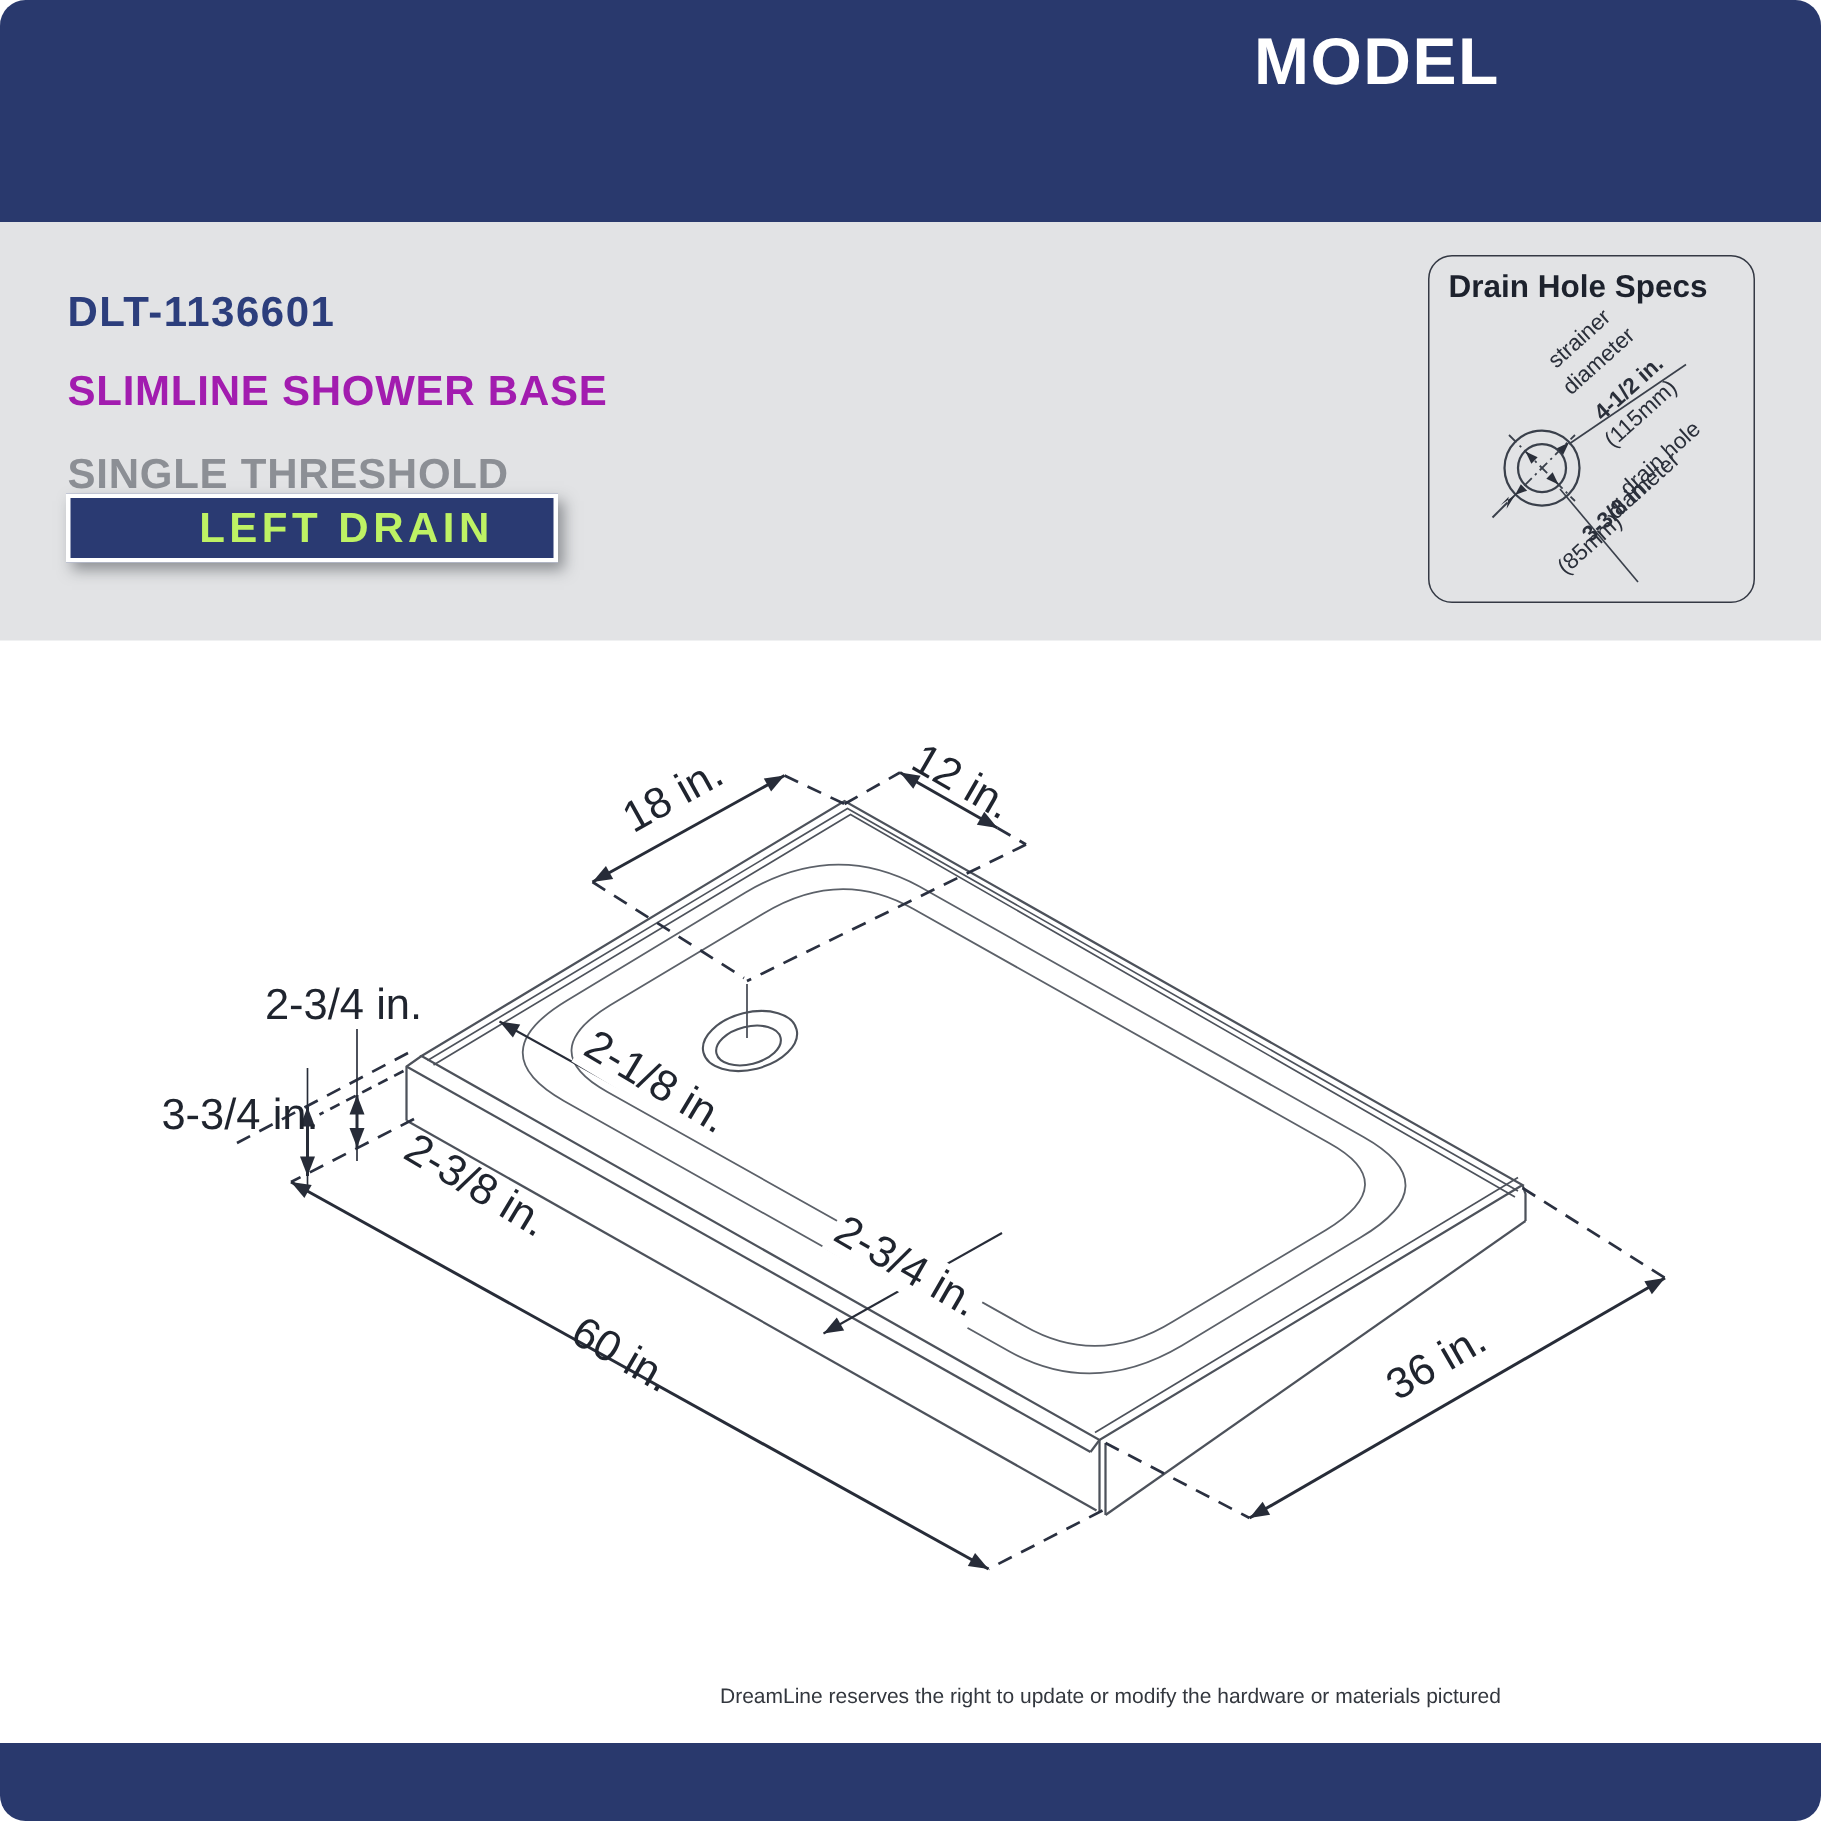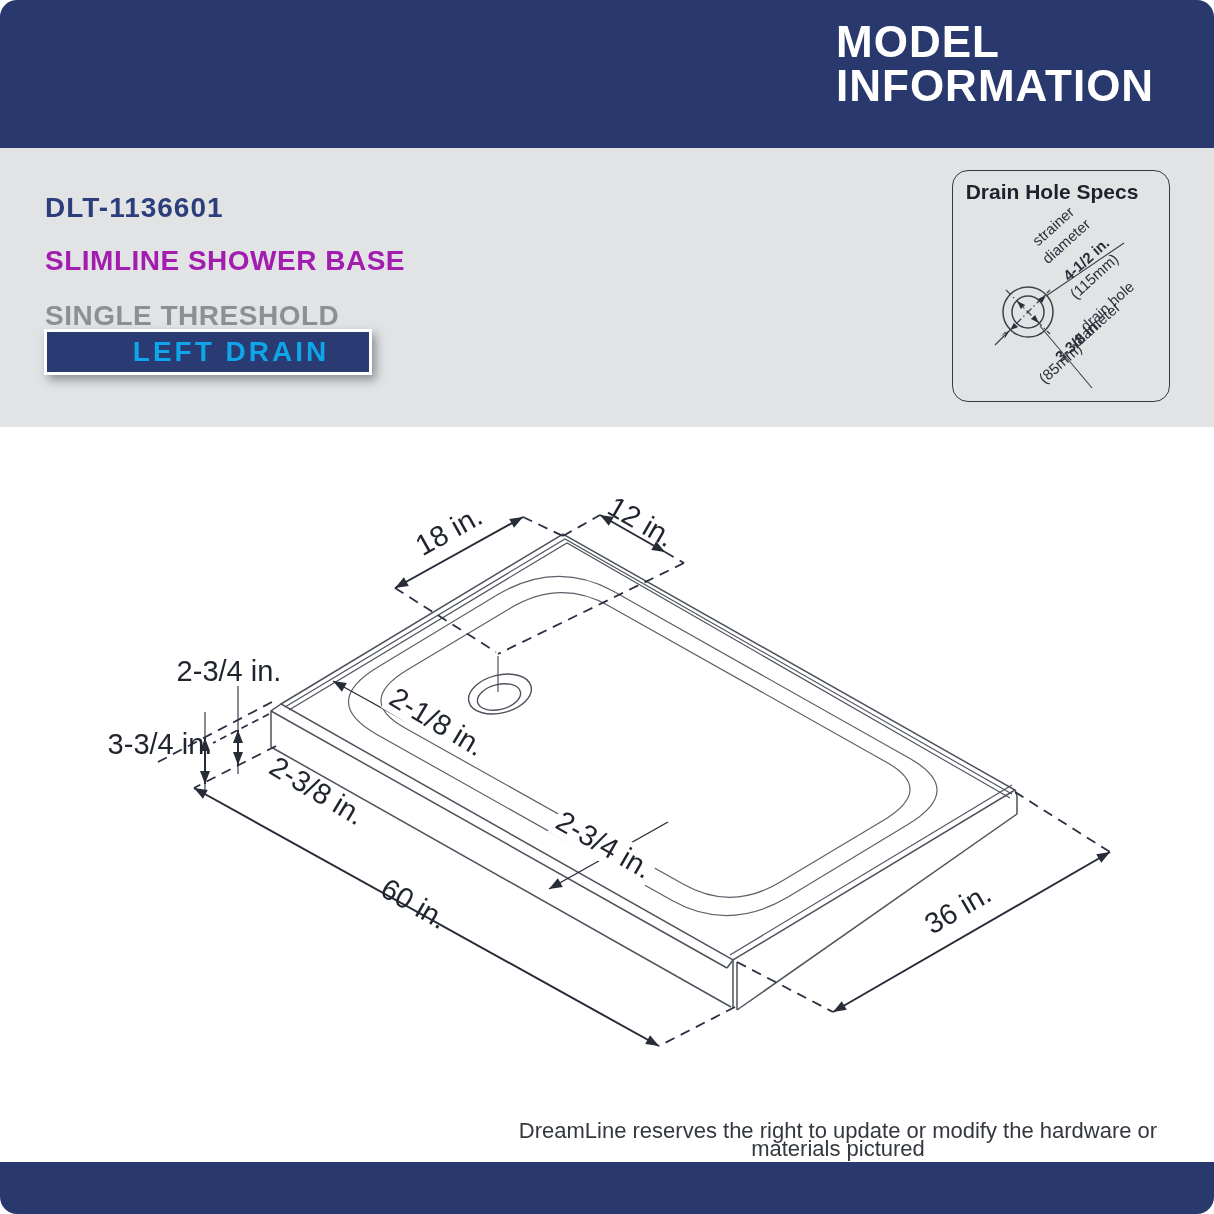--- a/index.html
+++ b/index.html
@@ -17,50 +17,49 @@
   .gray-band{position:absolute;left:0;top:148px;width:1214px;height:279px;background:#e2e3e5;}
   .model-number{position:absolute;left:45px;top:192px;font-size:28px;font-weight:bold;
         color:#2c3e7c;letter-spacing:1px;}
   .product-name{position:absolute;left:45px;top:245px;font-size:28px;font-weight:bold;
         color:#a21caf;letter-spacing:.5px;}
   .product-sub{position:absolute;left:45px;top:300px;font-size:28px;font-weight:bold;
         color:#8c8f95;letter-spacing:.5px;}
   .drain-badge{position:absolute;left:44px;top:329px;width:322px;height:40px;background:#2a3a72;
         border:3px solid #ffffff;box-shadow:4px 5px 9px rgba(60,63,70,.5);
         display:flex;align-items:center;justify-content:center;}
-  .drain-badge span{color:#0ea5e9;font-weight:bold;font-size:28px;letter-spacing:3px;margin-left:46px;}
+  .drain-badge span{color:#bef264;font-weight:bold;font-size:28px;letter-spacing:3px;margin-left:46px;}
 
   
   .specs-box{position:absolute;left:952px;top:170px;width:216px;height:230px;
         border:1.6px solid #343944;border-radius:16px;}
   .specs-title{position:absolute;left:952px;top:180px;width:200px;text-align:center;
         font-size:21px;font-weight:bold;color:#1d222d;}
   .rot{position:absolute;white-space:nowrap;color:#2a2f3a;font-size:15px;}
 
   
   .dim{position:absolute;white-space:nowrap;color:#1f242e;font-size:29px;}
   .dim.bg{background:#ffffff;padding:0 3px;}
 
   svg{position:absolute;left:0;top:0;}
 
   
-  .footer-text{position:absolute;left:480px;top:1122px;width:716px;text-align:center;
-        font-size:22px;line-height:17.5px;color:#33373e;}
+  .footer-text{position:absolute;left:480px;top:1122px;width:716px;text-align:left;
+        font-size:14px;line-height:17.5px;color:#33373e;}
   .bottom-bar{position:absolute;left:0;top:1162px;width:1214px;height:52px;background:#29396d;}
 </style>
 </head>
 <body>
 
 <div id="page">
 
   <div class="top-band"></div>
   <div class="top-band-shadow"></div>
   <div class="model-info">
     <div>MODEL</div>
-    <div>INFORMATION</div>
   </div>
 
   <div class="gray-band"></div>
   <div class="model-number">DLT-1136601</div>
   <div class="product-name">SLIMLINE SHOWER BASE</div>
   <div class="product-sub">SINGLE THRESHOLD</div>
   <div class="drain-badge">
     <span>LEFT DRAIN</span>
   </div>
 

